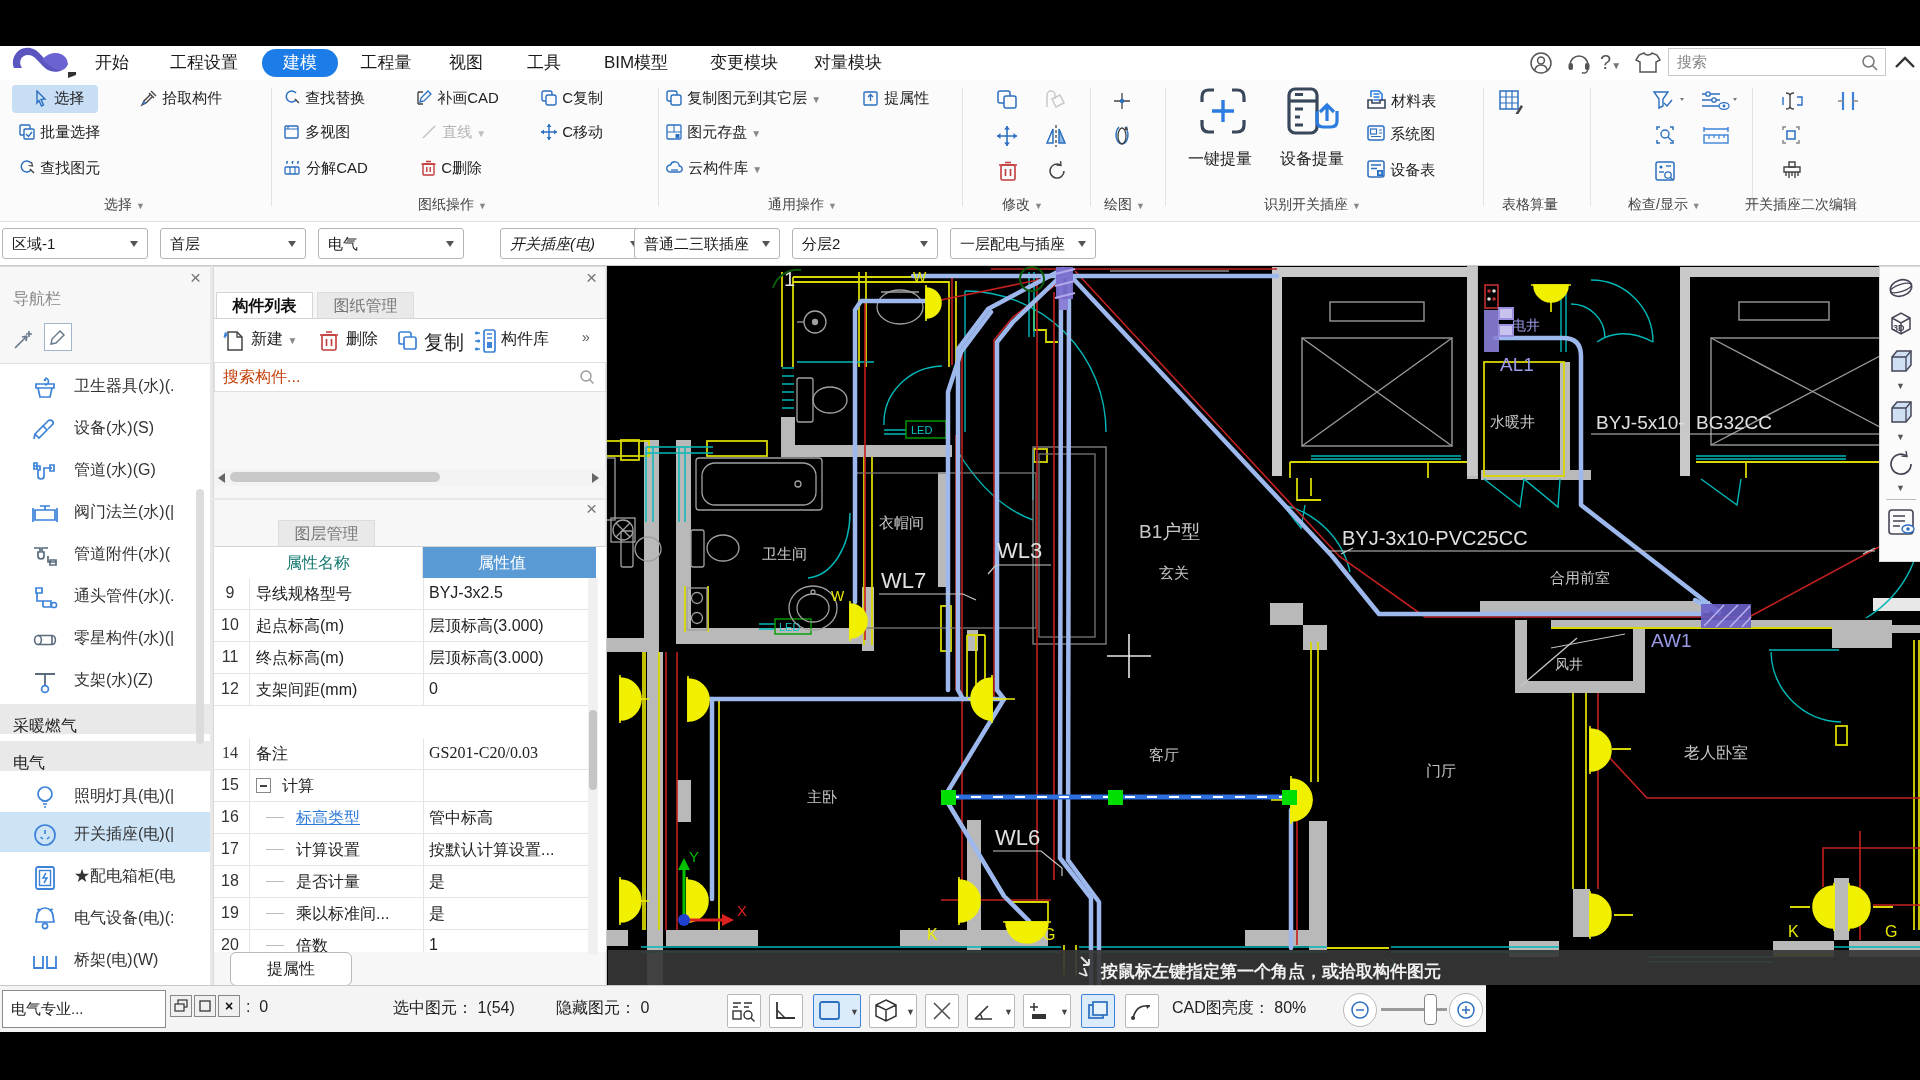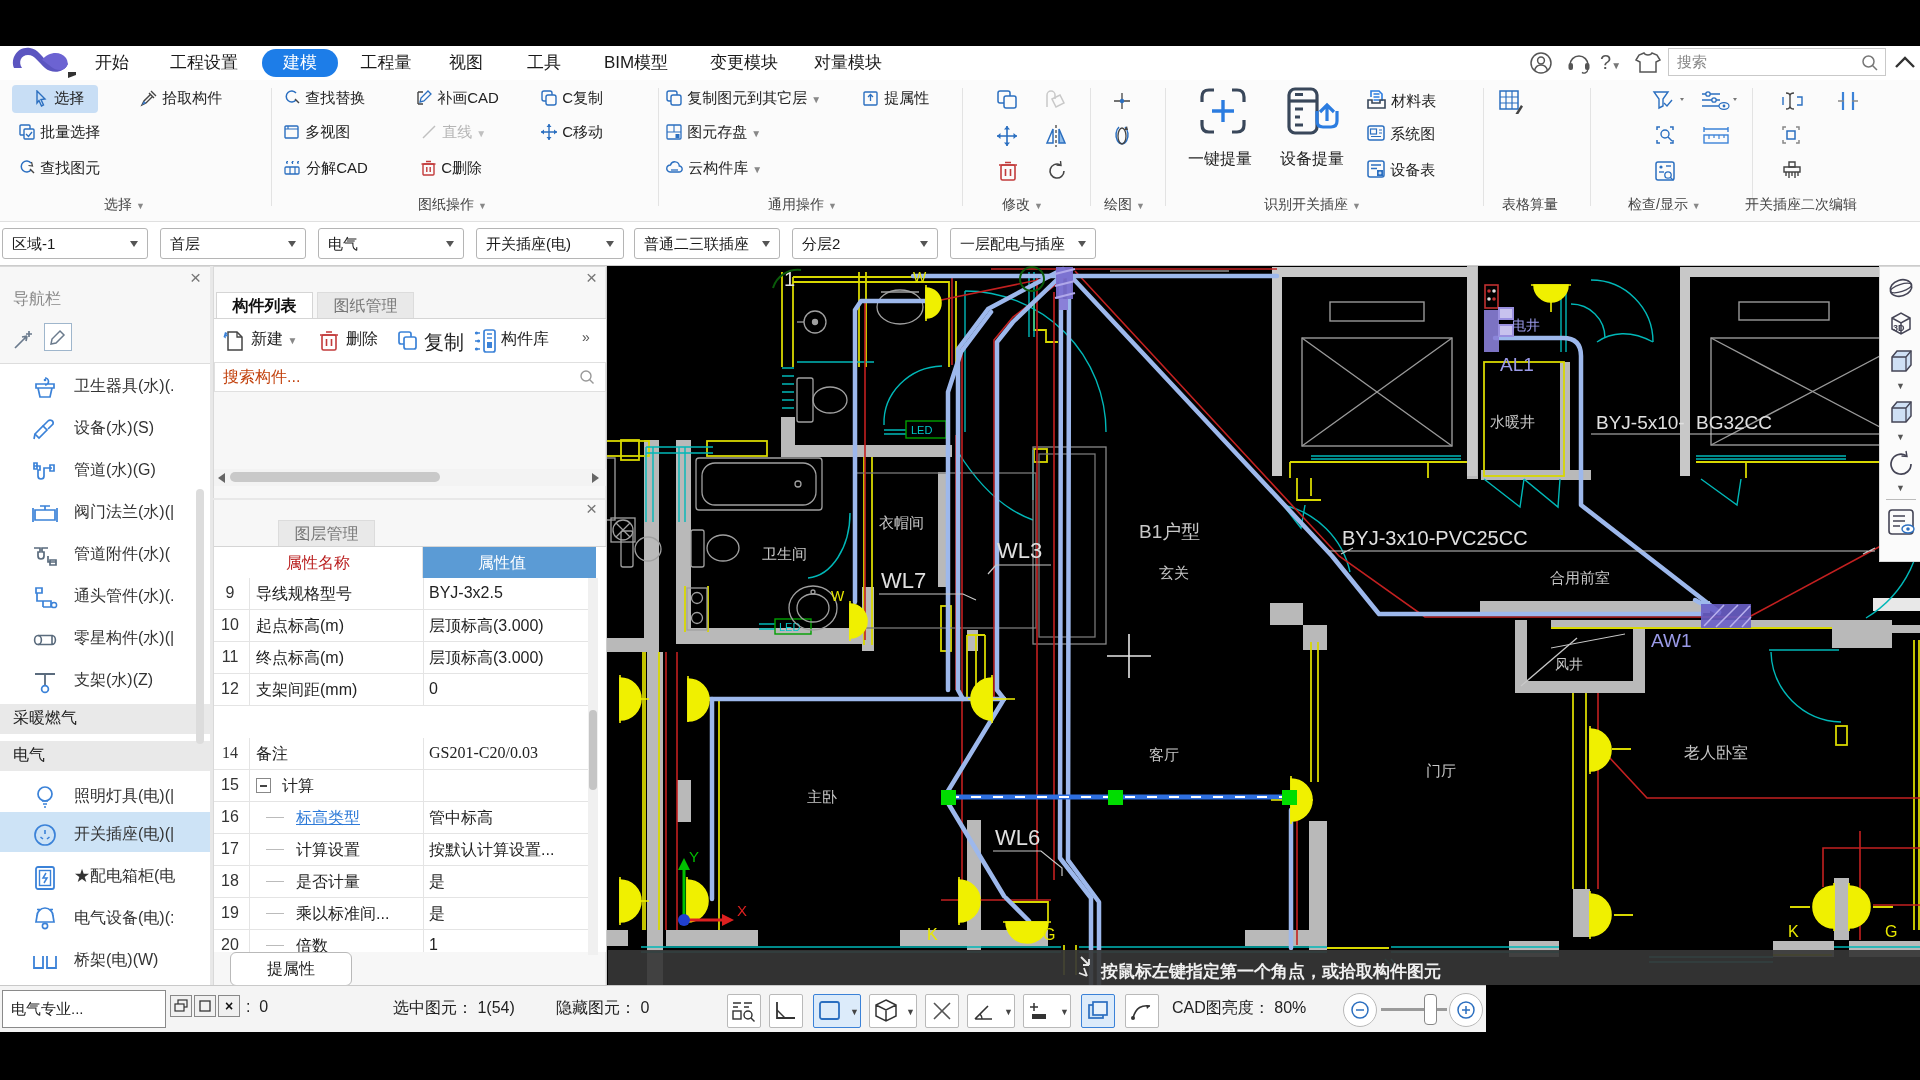--- a/index.html
+++ b/index.html
@@ -20,21 +20,21 @@
 
 #ddrow { position:absolute; left:0; top:222px; width:1920px; height:44px; background:#fff; border-bottom:1px solid #ccc; }
 .dd { position:absolute; top:6px; height:31px; background:#fff; border:1px solid #b5b5b5; border-radius:3px; font-size:15px; color:#1a1a1a; line-height:29px; padding-left:9px; }
 .dd:after { content:""; position:absolute; right:9px; top:12px; border-left:4.5px solid transparent; border-right:4.5px solid transparent; border-top:6px solid #555; }
 
 #nav { position:absolute; left:0; top:266px; width:210px; height:719px; background:#f7f7f7; border-top:1px solid #d9d9d9; }
 .nvx { position:absolute; color:#777; font-size:19px; line-height:14px; }
 #navlist { position:absolute; left:0; top:96px; width:210px; height:623px; background:#fff; border-top:1px solid #ddd; }
 .nitem { position:absolute; left:0; width:210px; height:42px; font-size:16px; color:#333; }
 .nitem .lbl { position:absolute; left:74px; top:10px; white-space:nowrap; }
-.nhead { position:absolute; left:0; width:210px; height:30px; background:#e9e9e9; font-size:16px; color:#222; padding:4px 0 0 13px; }
+.nhead { position:absolute; left:0; width:210px; height:30px; background:#e9e9e9; font-size:16px; color:#222; padding:12px 0 0 13px; }
 
 #p2 { position:absolute; left:213px; top:266px; width:392px; height:232px; background:#f7f7f7; border-top:1px solid #d9d9d9; border-left:1px solid #d9d9d9; }
 
 #props { position:absolute; left:213px; top:500px; width:392px; height:485px; background:#f7f7f7; border-left:1px solid #d9d9d9; }
 .prow { position:absolute; left:0; width:380px; height:32px; border-bottom:1px solid #e4e4e4; background:#fff; font-size:16px; color:#222; }
 .prow .num { position:absolute; left:0; top:6px; width:32px; text-align:center; color:#333; }
 .prow .nm { position:absolute; left:42px; top:6px; white-space:nowrap; }
 .prow .vl { position:absolute; left:215px; top:6px; white-space:nowrap; }
 .pgrid { position:absolute; top:0; width:1px; height:32px; background:#e4e4e4; }
 
@@ -310,21 +310,21 @@
     </div>
     <svg class="abs" style="left:366px;top:5px" width="22" height="20" viewBox="0 0 22 20">
         <path d="M2 14 L11 5 L20 14" fill="none" stroke="#333" stroke-width="2.4"></path>
       </svg>
   </div>
 
   <div id="ddrow">
     <div class="dd" style="left:2px;width:146px;">区域-1</div>
     <div class="dd" style="left:160px;width:146px;">首层</div>
     <div class="dd" style="left:318px;width:146px;">电气</div>
-    <div class="dd" style="left:476px;width:148px;">开关插座(电)</div>
+    <div class="dd" style="left:500px;width:148px;font-style:italic;">开关插座(电)</div>
     <div class="dd" style="left:634px;width:146px;">普通二三联插座</div>
     <div class="dd" style="left:792px;width:146px;">分层2</div>
     <div class="dd" style="left:950px;width:146px;">一层配电与插座</div>
   </div>
 
   <div class="abs" style="left:0;top:266px;width:606px;height:719px;background:#e8e8e8;"></div>
 
   <div class="abs" id="canvaswrap" style="left:606px;top:266px;width:1314px;height:719px;background:#000;border-left:1px solid #ccc;">
   <svg width="1314" height="719" viewBox="606 266 1314 719" style="position:absolute;left:0;top:0;">
     <g id="walls" fill="#b9b9b9">
@@ -827,21 +827,21 @@
       <div class="abs" style="left:378px;top:4px;width:0;height:0;border-top:5px solid transparent;border-bottom:5px solid transparent;border-left:7px solid #666;"></div>
     </div>
   </div>
 
   <div id="props">
     <div class="nvx" style="left:372px;top:2px;">×</div>
     <div class="abs" style="left:2px;top:20px;width:60px;height:26px;background:#fff;border:1px solid #d5d5d5;border-bottom:none;font-size:20px;color:#111;font-weight:bold;text-align:center;padding-top:3px;margin-top:38px;">属性</div>
     <div class="abs" style="left:64px;top:20px;width:97px;height:26px;background:#e9e9e9;border:1px solid #dcdcdc;border-bottom:none;font-size:16px;color:#777;text-align:center;padding-top:3px;">图层管理</div>
     <div class="abs" style="left:0;top:46px;width:392px;height:32px;background:#fff;border-top:1px solid #d5d5d5;">
       <div class="abs" style="left:0;top:0;width:209px;height:32px;background:#fff;border-right:1px solid #e0e0e0;border-bottom:1px solid #e0e0e0;">
-          <div class="abs" style="left:72px;top:6px;font-size:16px;color:#b91c1c;">属性名称</div>
+          <div class="abs" style="left:72px;top:6px;font-size:16px;color:#0f766e;">属性名称</div>
         </div>
       <div class="abs" style="left:209px;top:0;width:173px;height:32px;background:#5b9bd5;">
           <div class="abs" style="left:55px;top:6px;font-size:16px;color:#fff;">属性值</div>
         </div>
     </div>
     <div id="prows" class="abs" style="left:0;top:78px;width:392px;height:374px;background:#fff;overflow:hidden;">
       <div class="prow" style="top:0px;">
           <span class="num">9</span>
           <span class="nm">导线规格型号</span>
           <span class="vl">BYJ-3x2.5</span>

